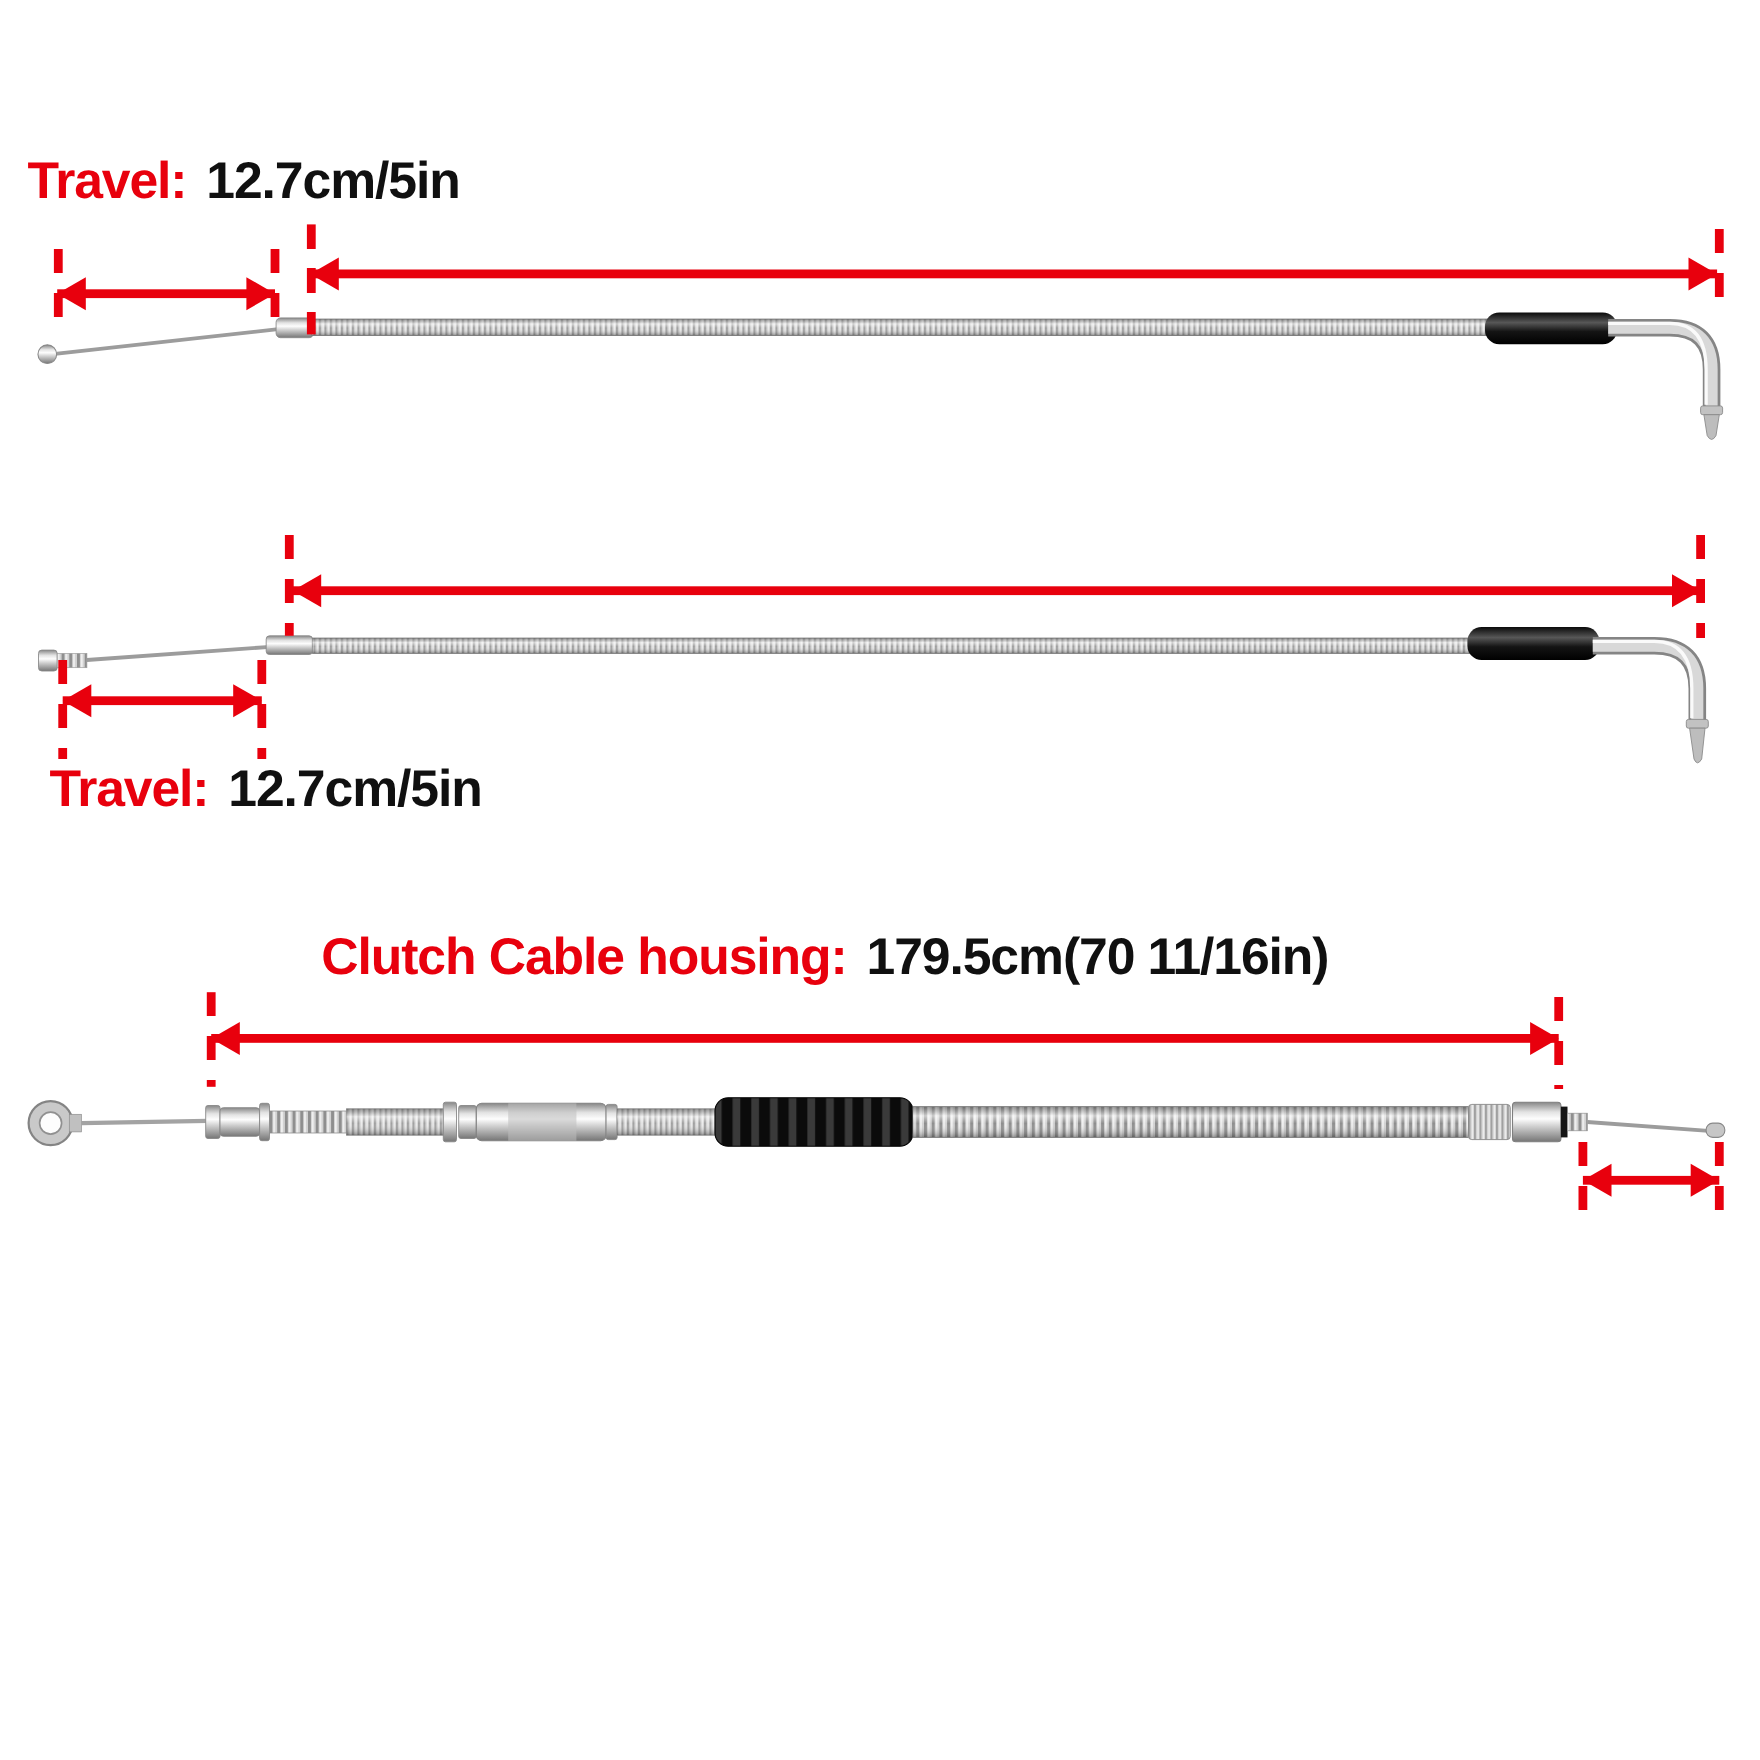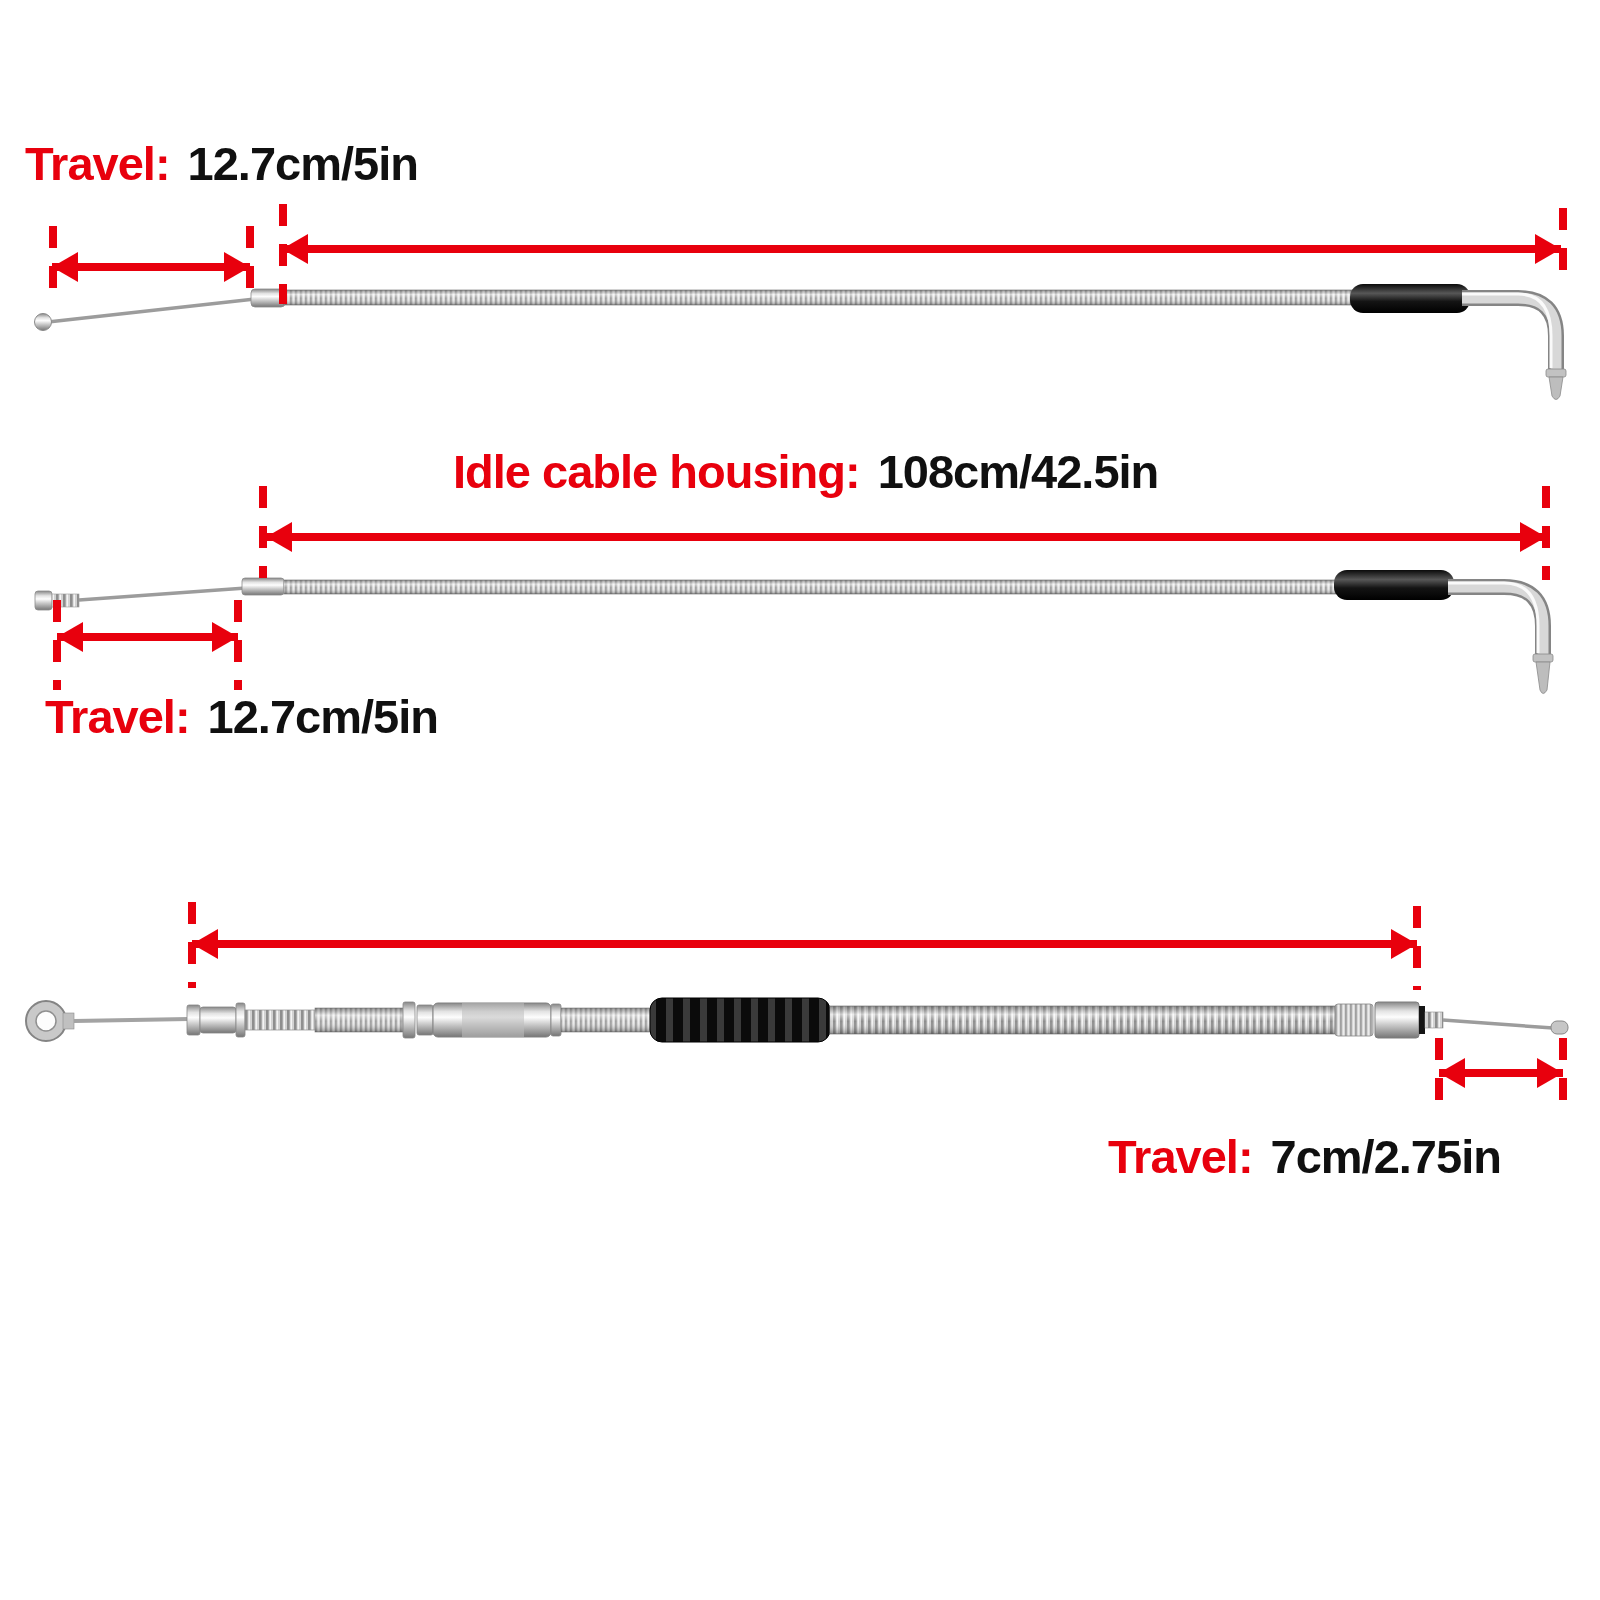--- a/index.html
+++ b/index.html
@@ -151,40 +151,37 @@
   <div class="lbl" style="left:25px;top:137px">
     <span class="red">Travel:</span><span class="val">12.7cm/5in</span>
   </div>
   <div class="vdash" style="left:49px;top:226px;height:72px"></div>
   <div class="vdash" style="left:246px;top:226px;height:72px"></div>
   <div class="arrow" style="left:52px;top:263px;width:198px"></div>
   <div class="vdash" style="left:279px;top:204px;height:100px"></div>
   <div class="vdash" style="left:1559px;top:208px;height:80px"></div>
   <div class="arrow" style="left:282px;top:245px;width:1279px"></div>
 
-  <div class="lbl" style="left:453px;top:445px">
-    <span class="red">Idle cable housing:</span><span class="val">108cm/42.5in</span>
-  </div>
   <div class="vdash" style="left:259px;top:486px;height:92px"></div>
   <div class="vdash" style="left:1542px;top:486px;height:94px"></div>
   <div class="arrow" style="left:266px;top:533px;width:1280px"></div>
   <div class="vdash" style="left:53px;top:600px;height:90px"></div>
   <div class="vdash" style="left:234px;top:600px;height:90px"></div>
   <div class="arrow" style="left:57px;top:633px;width:181px"></div>
   <div class="lbl" style="left:45px;top:690px">
     <span class="red">Travel:</span><span class="val">12.7cm/5in</span>
   </div>
 
+  <div class="lbl" style="left:292px;top:842px">
+    <span class="red">Clutch Cable housing:</span><span class="val">179.5cm(70 11/16in)</span>
+  </div>
   <div class="vdash" style="left:188px;top:902px;height:86px"></div>
   <div class="vdash" style="left:1413px;top:906px;height:84px"></div>
   <div class="arrow" style="left:192px;top:940px;width:1225px"></div>
   <div class="vdash" style="left:1435px;top:1038px;height:80px"></div>
   <div class="vdash" style="left:1559px;top:1038px;height:80px"></div>
   <div class="arrow" style="left:1439px;top:1069px;width:124px"></div>
-  <div class="lbl" style="left:1108px;top:1130px">
-    <span class="red">Travel:</span><span class="val">7cm/2.75in</span>
-  </div>
 
   <div class="vdash" style="left:29px;top:1336px;height:86px"></div>
   <div class="vdash" style="left:1539px;top:1336px;height:90px"></div>
   <div class="arrow" style="left:32px;top:1370px;width:1511px"></div>
 
 </div>
 
 </body></html>

